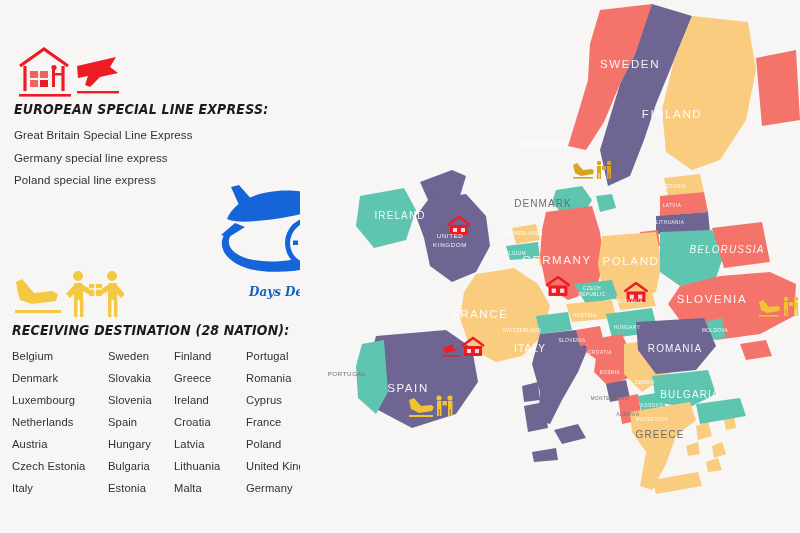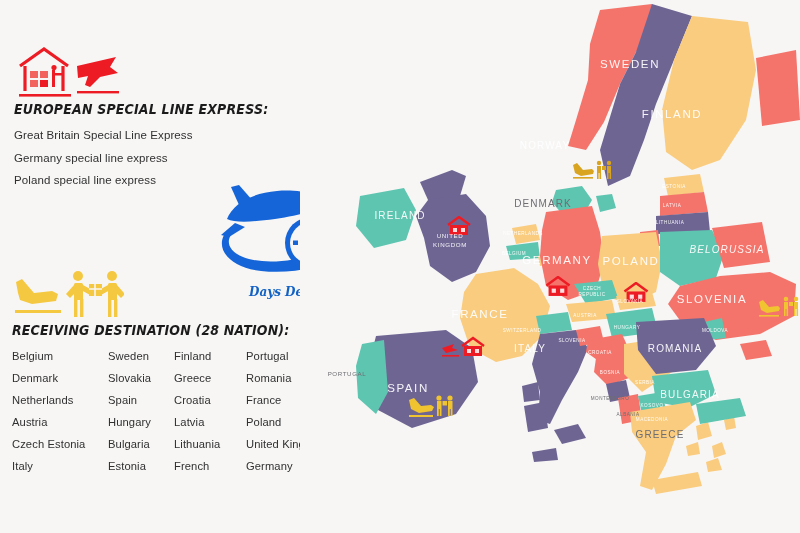--- a/index.html
+++ b/index.html
@@ -145,41 +145,47 @@
         <div class="ccell c2">Finland</div>
         <div class="ccell c3">Portugal</div>
       </div>
       <div class="crow">
         <div class="ccell c0">Denmark</div>
         <div class="ccell c1">Slovakia</div>
         <div class="ccell c2">Greece</div>
         <div class="ccell c3">Romania</div>
       </div>
       <div class="crow">
+        <div class="ccell c0">Luxembourg</div>
+        <div class="ccell c1">Slovenia</div>
+        <div class="ccell c2">Ireland</div>
+        <div class="ccell c3">Cyprus</div>
+      </div>
+      <div class="crow">
         <div class="ccell c0">Netherlands</div>
         <div class="ccell c1">Spain</div>
         <div class="ccell c2">Croatia</div>
         <div class="ccell c3">France</div>
       </div>
       <div class="crow">
         <div class="ccell c0">Austria</div>
         <div class="ccell c1">Hungary</div>
         <div class="ccell c2">Latvia</div>
         <div class="ccell c3">Poland</div>
       </div>
       <div class="crow">
         <div class="ccell c0">Czech Estonia</div>
         <div class="ccell c1">Bulgaria</div>
         <div class="ccell c2">Lithuania</div>
         <div class="ccell c3">United Kingdom</div>
       </div>
       <div class="crow">
         <div class="ccell c0">Italy</div>
         <div class="ccell c1">Estonia</div>
-        <div class="ccell c2">French</div>
+        <div class="ccell c2">Malta</div>
         <div class="ccell c3">Germany</div>
       </div>
     </div>
   </div>
 
   <div class="logo">
     <svg viewBox="0 0 160 120" width="160" height="120">
 
       <path d="M26 52 C6 68, 20 92, 56 96 C100 101, 146 84, 150 58 C152 44, 140 36, 128 34
                C140 40, 144 50, 138 60 C126 80, 74 92, 44 84 C22 78, 18 64, 32 54 Z" fill="#1565d8"></path>

